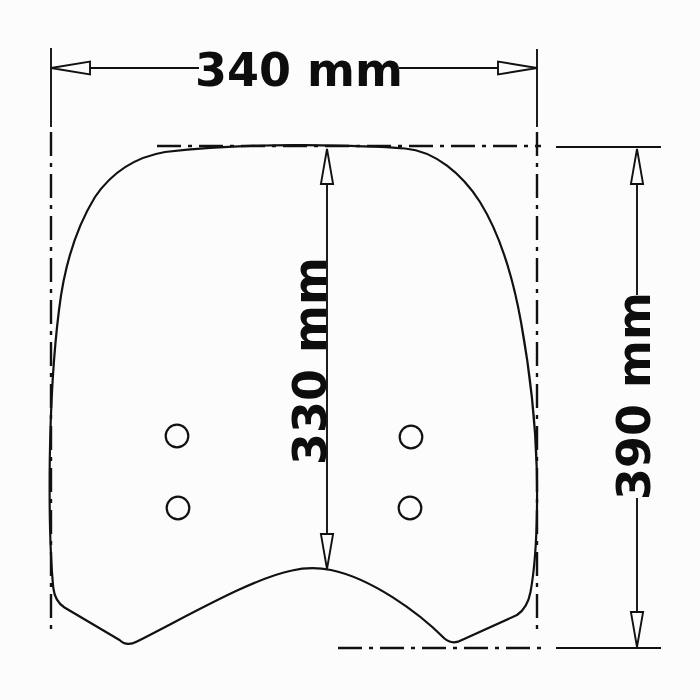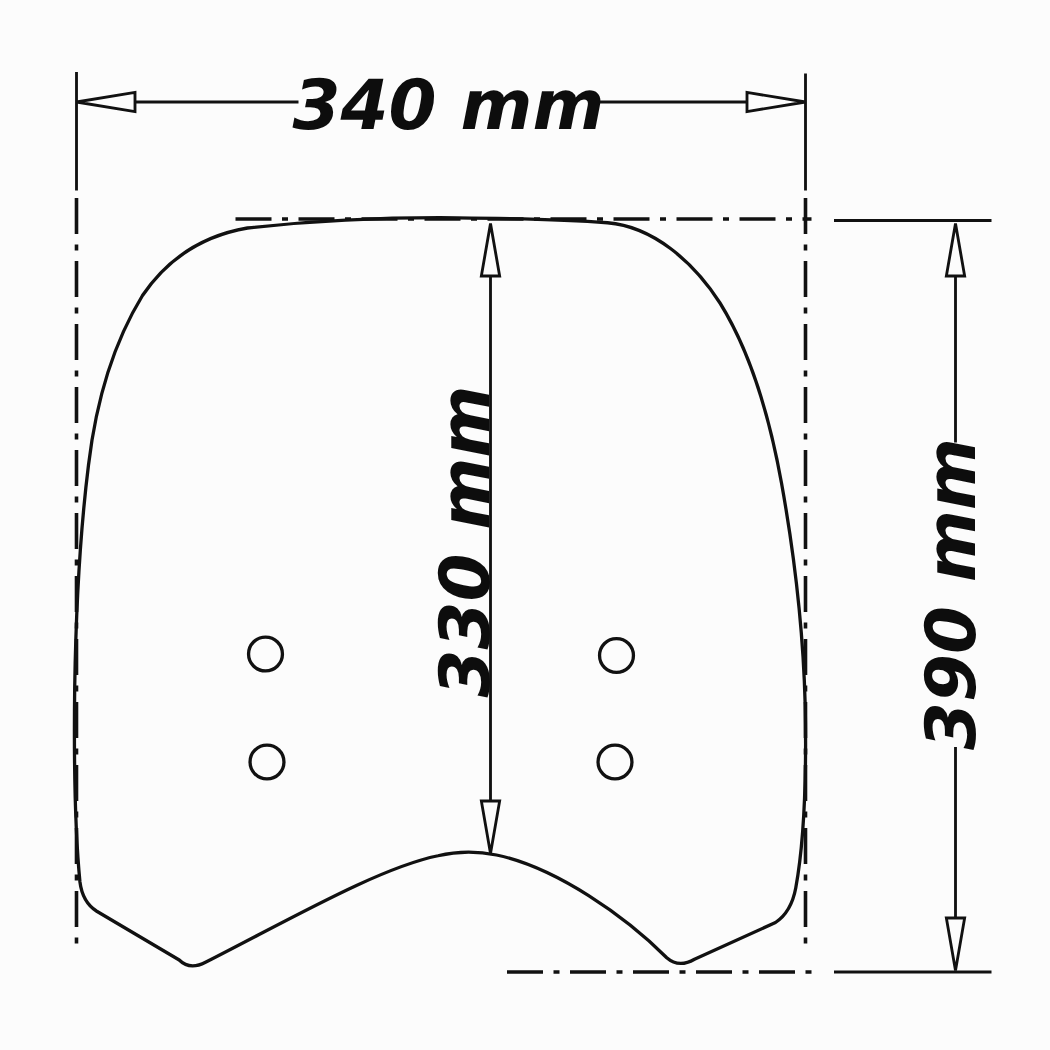--- a/index.html
+++ b/index.html
@@ -7,21 +7,20 @@
     padding: 0;
     background: #fcfcfc;
     font-family: "DejaVu Sans", sans-serif;
   }
   .stage {
     position: relative;
     width: 700px;
     height: 700px;
     background: #fcfcfc;
     overflow: hidden;
-    font-style: italic;
   }
   svg { display: block; }
   .outline {
     fill: none;
     stroke: #111111;
     stroke-width: 2.2;
     stroke-linejoin: round;
     stroke-linecap: round;
   }
   .centerline {

